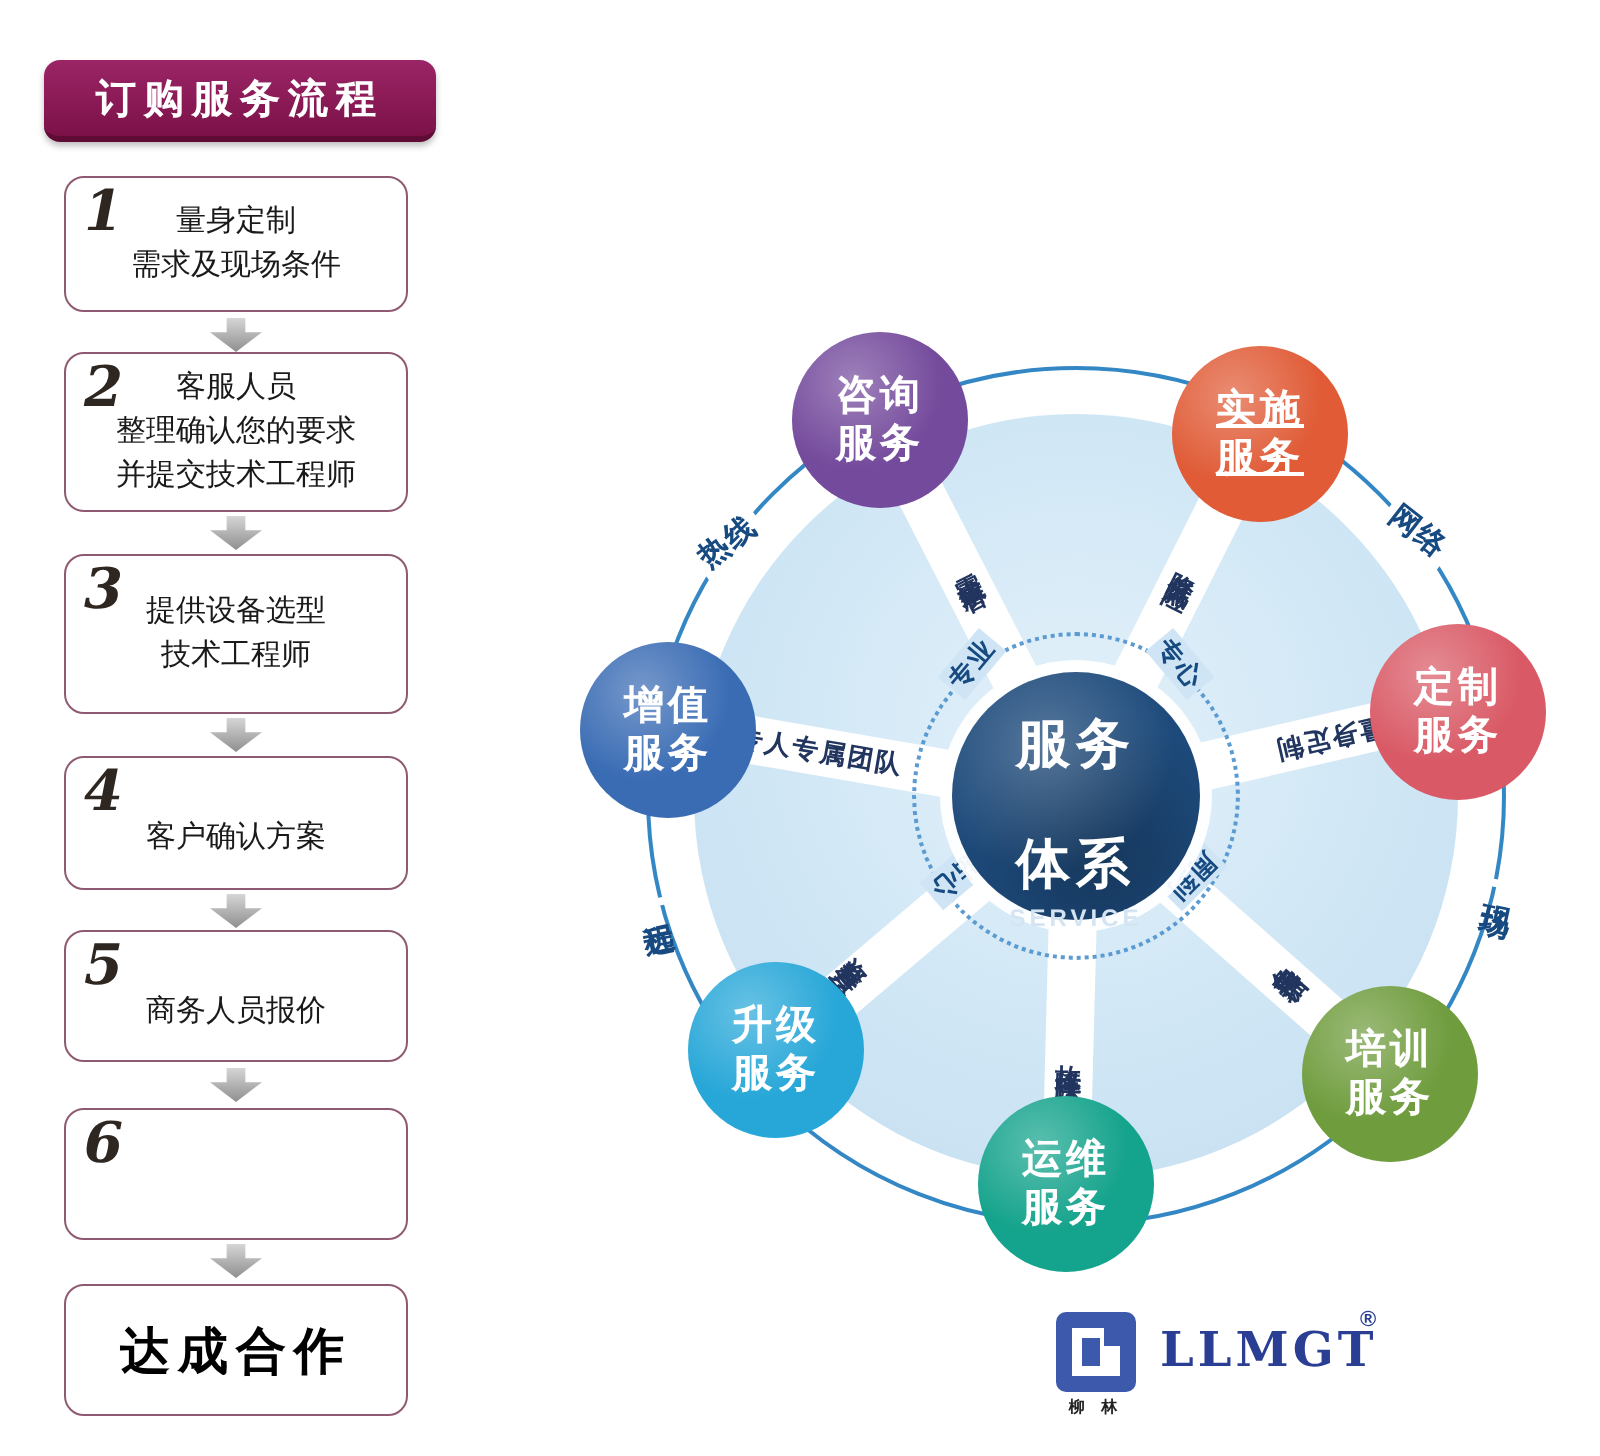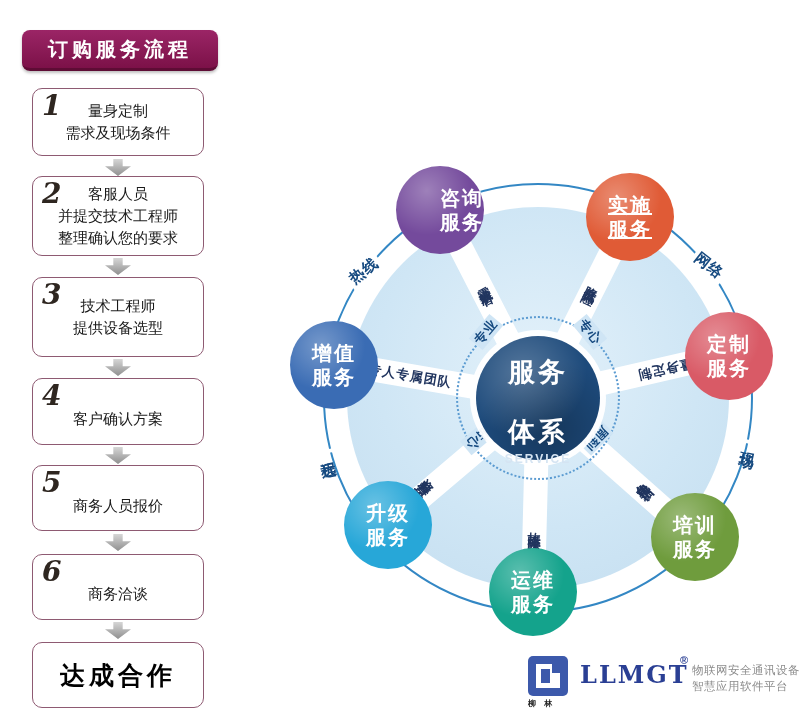--- a/index.html
+++ b/index.html
@@ -51,21 +51,21 @@
     background-color:var(--c,#888);
     background-image:radial-gradient(circle at 35% 28%,rgba(255,255,255,.30),rgba(255,255,255,0) 52%);
     color:#fff;font-size:20px;font-weight:700;letter-spacing:2px;line-height:24px;
     display:flex;flex-direction:column;align-items:center;justify-content:center;text-align:center;}
   
   .logo{position:absolute;left:528px;top:650px;width:264px;height:64px;z-index:7;}
   .logo-icon{position:absolute;left:0;top:6px;width:40px;height:40px;background:#3c59ab;border-radius:5px;}
   .logo-icon .w{position:absolute;left:8px;top:8px;width:24px;height:24px;background:#fff;}
   .logo-icon .b1{position:absolute;left:13px;top:13px;width:9px;height:14px;background:#3c59ab;}
   .logo-icon .b2{position:absolute;left:24px;top:8px;width:8px;height:9px;background:#3c59ab;}
-  .logo-caption{position:absolute;left:0;top:48px;width:40px;text-align:left;font-size:8px;
+  .logo-caption{position:absolute;left:0;top:48px;width:40px;text-align:center;font-size:8px;
     color:#222;letter-spacing:3px;font-weight:700;}
   .logo-word{position:absolute;left:52px;top:8px;font-family:"DejaVu Serif",serif;font-weight:700;
     font-size:24px;color:#2a3f94;letter-spacing:2px;line-height:34px;}
   .logo-reg{position:absolute;left:152px;top:4px;font-size:11px;color:#2a3f94;font-weight:700;}
   .logo-tag{position:absolute;left:164px;top:12px;font-size:11.5px;color:#8c8c8c;
     letter-spacing:.5px;line-height:16px;white-space:nowrap;}
 </style>
 </head>
 <body>
 
@@ -76,47 +76,46 @@
   <div class="step" style="top:88px;height:68px">
     <span class="num">1</span>
     <div>量身定制</div>
     <div>需求及现场条件</div>
   </div>
   <div class="arrow" style="top:159px"></div>
 
   <div class="step" style="top:176px;height:80px">
     <span class="num">2</span>
     <div>客服人员</div>
+    <div>整理确认您的要求</div>
     <div>并提交技术工程师</div>
-    <div>整理确认您的要求</div>
   </div>
   <div class="arrow" style="top:258px"></div>
 
   <div class="step" style="top:277px;height:80px">
     <span class="num">3</span>
+    <div>提供设备选型</div>
     <div>技术工程师</div>
-    <div>提供设备选型</div>
   </div>
   <div class="arrow" style="top:359px"></div>
 
   <div class="step" style="top:378px;height:67px">
     <span class="num">4</span>
     <div style="margin-top:14px">客户确认方案</div>
   </div>
   <div class="arrow" style="top:447px"></div>
 
   <div class="step" style="top:465px;height:66px">
     <span class="num">5</span>
     <div style="margin-top:16px">商务人员报价</div>
   </div>
   <div class="arrow" style="top:534px"></div>
 
   <div class="step" style="top:554px;height:66px">
     <span class="num">6</span>
-    <div style="margin-top:14px">商务洽谈</div>
   </div>
   <div class="arrow" style="top:622px"></div>
 
   <div class="result" style="top:642px;height:66px">达成合作</div>
 
   <div class="outer-circle"></div>
   <div class="disc"></div>
 
   <div class="spoke" style="width:214px;transform:rotate(-117.2deg)"></div>
   <div class="spoke" style="width:205px;transform:rotate(-63.3deg)"></div>
@@ -145,21 +144,21 @@
   <div class="arcword" style="left:709px;top:266px;--r:38deg">网络</div>
   <div class="arcword v" style="left:750px;top:442px;--r:12deg">现场</div>
   <div class="arcword v" style="left:324px;top:452px;--r:-12deg">远程</div>
 
   <div class="center-circle">
     <div class="t t1">服务</div>
     <div class="t">体系</div>
     <div class="sub">SERVICE</div>
   </div>
 
-  <div class="sat" style="left: 396px; top: 166px; align-items: flex-end; --c: #744a9c;">
+  <div class="sat" style="left: 396px; top: 166px; --c: #744a9c;">
     <div>咨询</div>
     <div>服务</div>
   </div>
   <div class="sat" style="left: 586px; top: 173px; text-decoration: underline; --c: #e05b36;">
     <div>实施</div>
     <div>服务</div>
   </div>
   <div class="sat" style="left: 290px; top: 321px; align-items: center; --c: #3a6cb4;">
     <div>增值</div>
     <div>服务</div>
@@ -183,19 +182,15 @@
 
   <div class="logo">
     <div class="logo-icon">
       <div class="w"></div>
       <div class="b1"></div>
       <div class="b2"></div>
     </div>
     <div class="logo-caption">柳 林</div>
     <div class="logo-word">LLMGT</div>
     <div class="logo-reg">®</div>
-    <div class="logo-tag">
-      <div>物联网安全通讯设备</div>
-      <div>智慧应用软件平台</div>
-    </div>
   </div>
 
 </div>
 
 </body></html>

